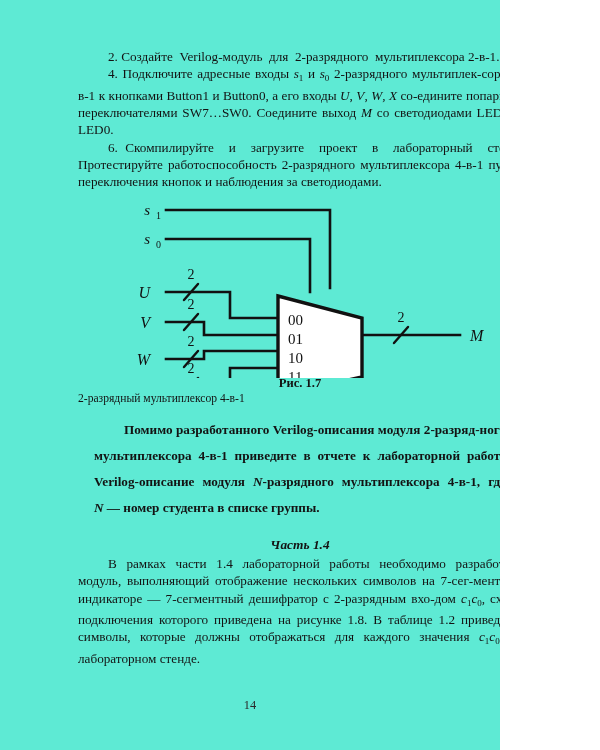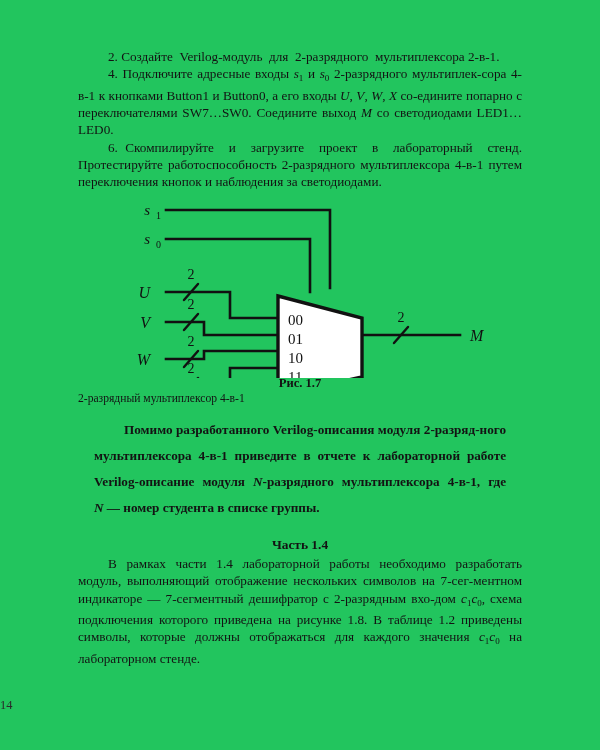--- a/index.html
+++ b/index.html
@@ -2,23 +2,23 @@
 <html lang="ru"><head>
 <meta charset="utf-8">
 <style>
   html, body {
     margin: 0;
     padding: 0;
     background: #ffffff;
   }
   .page {
     position: relative;
-    width: 600px;
+    width: 500px;
     height: 750px;
-    background: #22c55e;
+    background: #5eead4;
     overflow: hidden;
     font-family: "Liberation Serif", "DejaVu Serif", serif;
     color: #131313;
   }
   .content {
     position: absolute;
     left: 78px;
     top: 48px;
     width: 444px;
   }
@@ -37,20 +37,21 @@
     line-height: 26px;
     text-align: justify;
     text-indent: 30px;
     margin: 16px;
   }
   .heading {
     font-weight: bold;
     font-size: 13.4px;
     text-align: center;
     margin: 6px 0 2px 0;
+    font-style: italic;
   }
   i, .it { font-style: italic; }
   .sub-up {
     font-size: 9px;
     vertical-align: -0.28em;
   }
 
   
   .figure {
     position: relative;
@@ -69,21 +70,21 @@
     text-align: left;
     font-size: 11.6px;
     margin-top: 1px;
   }
 
   .page-number {
     position: absolute;
     left: 0;
     right: 0;
     top: 698px;
-    text-align: left;
+    text-align: center;
     font-size: 12.4px;
     color: #2a2a2a;
   }
 
   .mux-label { font-family: "Liberation Serif", serif; }
 </style>
 </head>
 <body>
 
 <div class="page">

